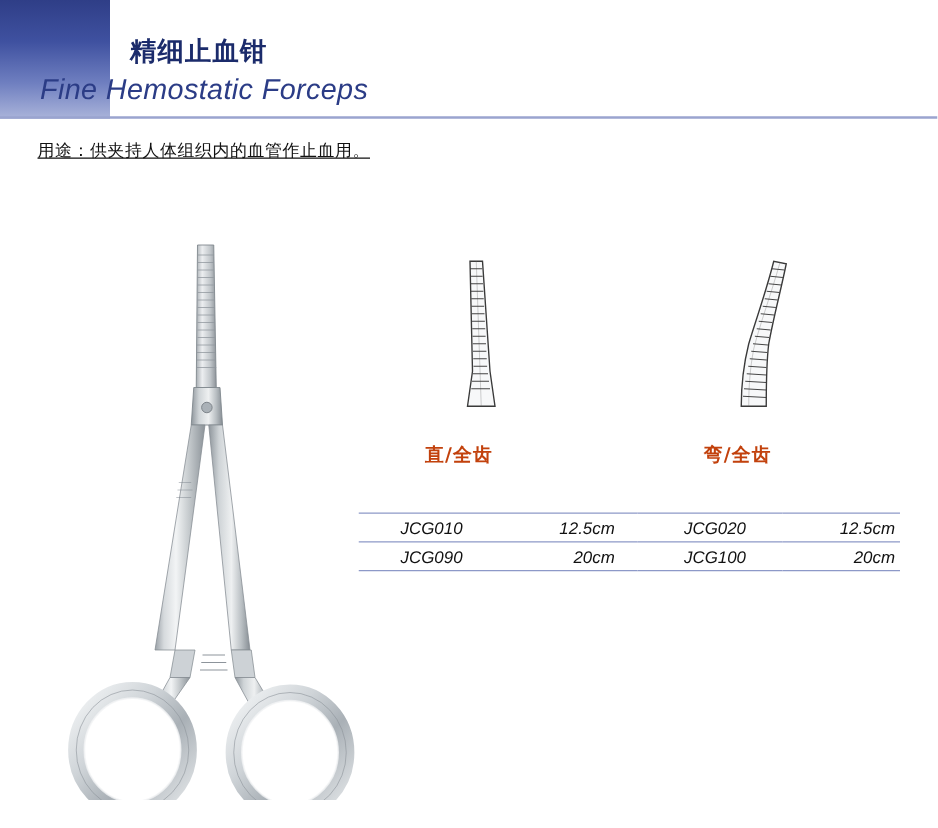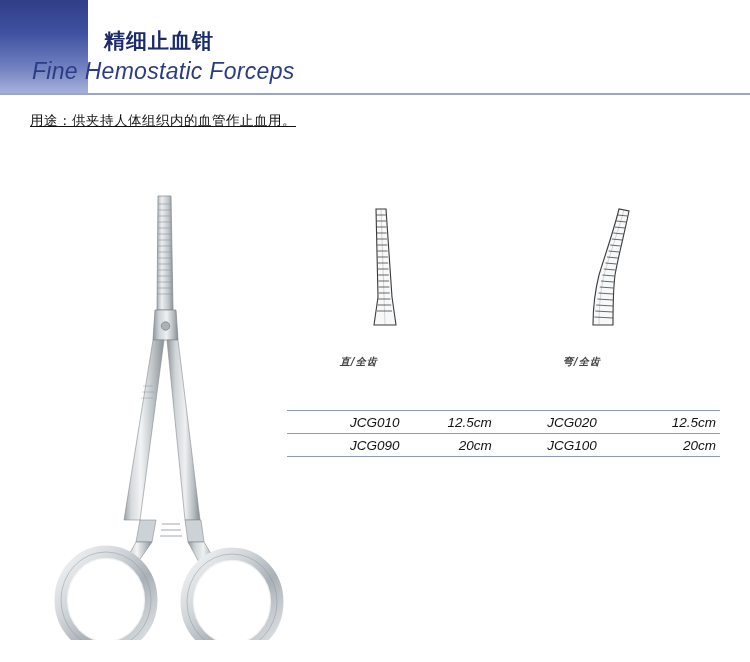--- a/index.html
+++ b/index.html
@@ -100,26 +100,25 @@
   }
   .tip-curved {
     position: absolute;
     left: 555px;
     top: 205px;
     width: 110px;
     height: 140px;
   }
   .tip-caption {
     position: absolute;
-    font-size: 10px;
+    font-size: 15px;
     font-weight: bold;
-    color: #404040;
+    color: #c2410c;
     font-family: "DejaVu Sans", sans-serif;
     letter-spacing: 1px;
-    font-style: italic;
   }
   .cap-straight { left: 340px; top: 355px; }
   .cap-curved   { left: 563px; top: 355px; }
 
   
   .spec-table {
     position: absolute;
     left: 287px;
     top: 410px;
     width: 433px;
@@ -129,21 +128,21 @@
   .spec-table td {
     height: 22px;
     font-size: 13.5px;
     font-style: italic;
     color: #111111;
     border-bottom: 1px solid #8d99c8;
     padding: 0;
     vertical-align: middle;
   }
   .spec-table tr:first-child td { border-top: 1px solid #8d99c8; }
-  .c-code1 { width: 118px; padding-left: 4px !important; text-align: right; }
+  .c-code1 { width: 118px; padding-left: 4px !important; text-align: center; }
   .c-size1 { width: 100px; text-align: right; padding-right: 18px !important; }
   .c-code2 { width: 118px; padding-left: 8px !important; text-align: center; }
   .c-size2 { width: 97px; text-align: right; padding-right: 4px !important; }
 </style>
 </head>
 <body>
 
 <div class="header">
   <div class="header-bar-left"></div>
   <div class="header-bar-right"></div>

